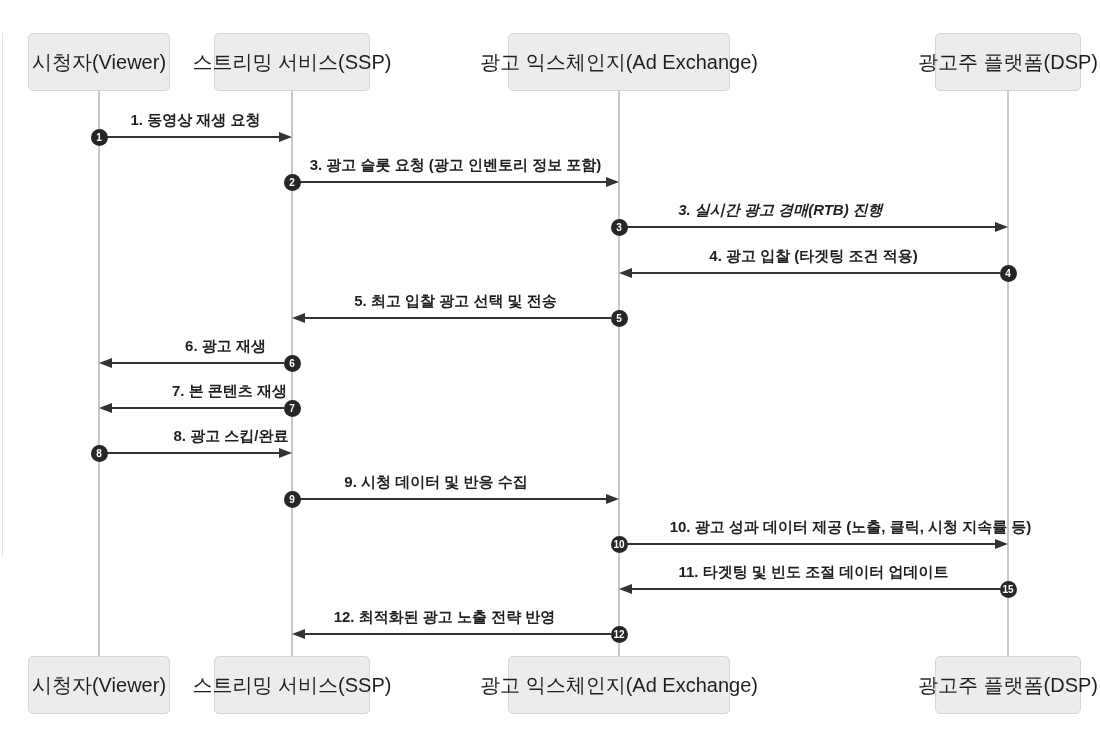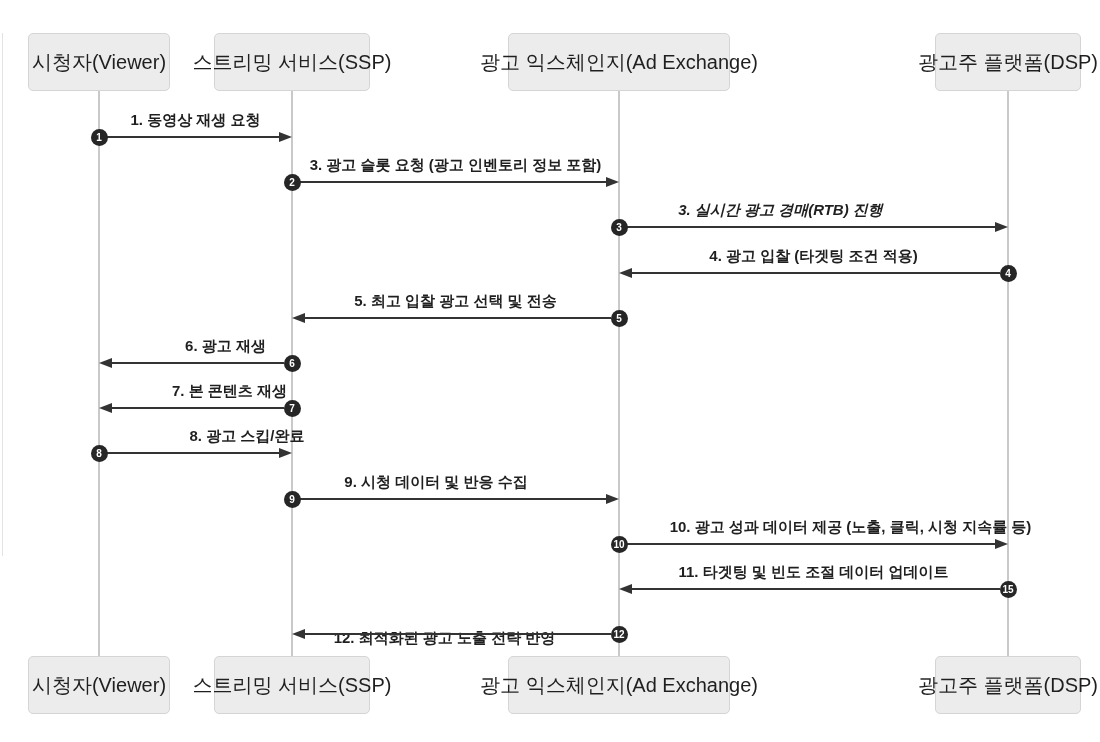--- a/index.html
+++ b/index.html
@@ -87,21 +87,21 @@
         <div class="msg-line" style="left: 112px; top: 362px; width: 172px;"></div>
         <div class="msg-badge" style="left: 283.5px; top: 354.5px;">6</div>
       </div>
       <div>
         <div class="msg-label" style="left: 99px; width: 193px; top: 381px; margin-left: 34px;">7. 본 콘텐츠 재생</div>
         <div class="arrow-head left" style="left: 99px; top: 403px;"></div>
         <div class="msg-line" style="left: 112px; top: 407px; width: 172px;"></div>
         <div class="msg-badge" style="left: 283.5px; top: 399.5px;">7</div>
       </div>
       <div>
-        <div class="msg-label" style="left: 99px; width: 224px; top: 426px; padding-left: 36px;">8. 광고 스킵/완료</div>
+        <div class="msg-label" style="left: 83px; width: 224px; top: 426px; padding-left: 36px;">8. 광고 스킵/완료</div>
         <div class="arrow-head right" style="left: 279px; top: 448px;"></div>
         <div class="msg-line" style="left: 107px; top: 452px; width: 172px;"></div>
         <div class="msg-badge" style="left: 90.5px; top: 444.5px;">8</div>
       </div>
       <div>
         <div class="msg-label" style="left: 292px; width: 288px; top: 472px;">9. 시청 데이터 및 반응 수집</div>
         <div class="arrow-head right" style="left: 606px; top: 494px;"></div>
         <div class="msg-line" style="left: 300px; top: 498px; width: 306px;"></div>
         <div class="msg-badge" style="left: 283.5px; top: 490.5px;">9</div>
       </div>
@@ -111,21 +111,21 @@
         <div class="msg-line" style="left: 627px; top: 543px; width: 368px;"></div>
         <div class="msg-badge" style="left: 610.5px; top: 535.5px;">10</div>
       </div>
       <div>
         <div class="msg-label" style="left: 619px; width: 389px; top: 562px;">11. 타겟팅 및 빈도 조절 데이터 업데이트</div>
         <div class="arrow-head left" style="left: 619px; top: 584px;"></div>
         <div class="msg-line" style="left: 632px; top: 588px; width: 368px;"></div>
         <div class="msg-badge" style="left: 999.5px; top: 580.5px;">15</div>
       </div>
       <div>
-        <div class="msg-label" style="left: 292px; width: 305px; top: 607px; margin-top: 21px;">12. 최적화된 광고 노출 전략 반영</div>
+        <div class="msg-label" style="left: 292px; width: 305px; top: 607px;">12. 최적화된 광고 노출 전략 반영</div>
         <div class="arrow-head left" style="left: 292px; top: 629px;"></div>
         <div class="msg-line" style="left: 305px; top: 633px; width: 306px;"></div>
         <div class="msg-badge" style="left: 610.5px; top: 625.5px;">12</div>
       </div>
     </div>
   <div>
       <div class="actor-box" style="left: 28px; top: 656px; width: 142px;">시청자(Viewer)</div>
       <div class="actor-box" style="left: 214px; top: 656px; width: 156px;">스트리밍 서비스(SSP)</div>
       <div class="actor-box" style="left: 508px; top: 656px; width: 222px;">광고 익스체인지(Ad Exchange)</div>
       <div class="actor-box" style="left: 935px; top: 656px; width: 146px;">광고주 플랫폼(DSP)</div>

